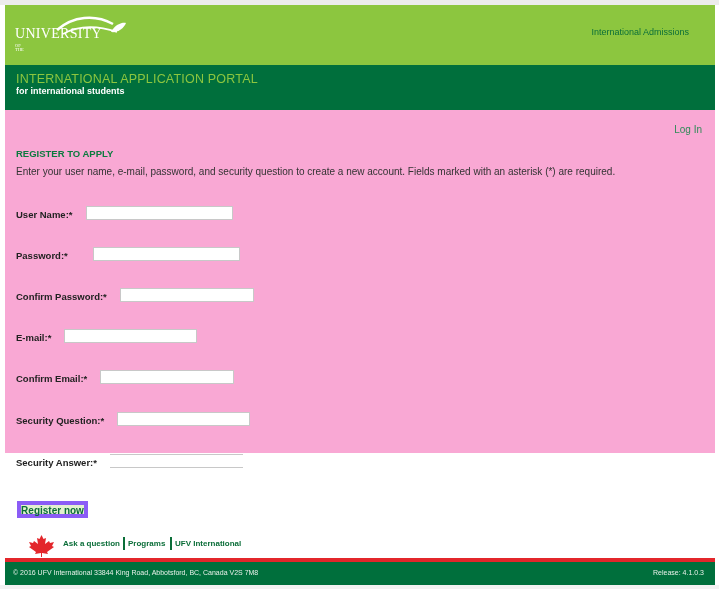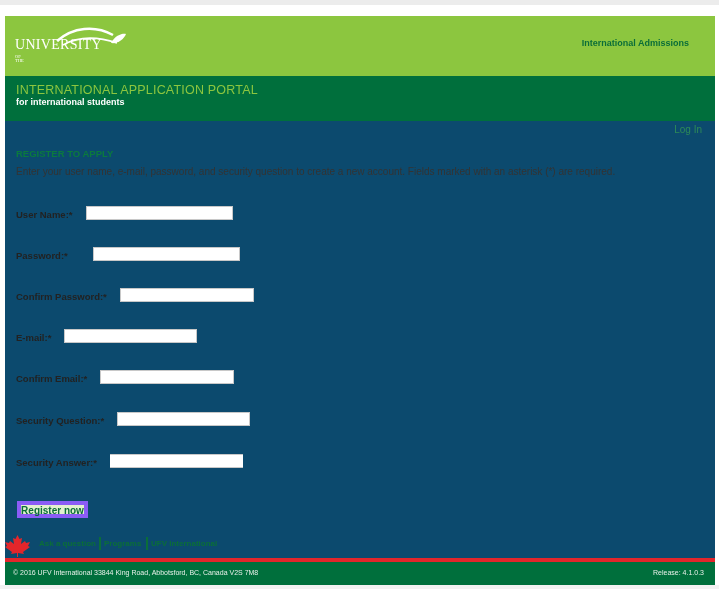--- a/index.html
+++ b/index.html
@@ -1,38 +1,38 @@
 <!DOCTYPE html>
 <html><head>
 <meta charset="utf-8">
 <style>
   * { box-sizing: border-box; margin: 0; padding: 0; }
   html, body { width: 719px; height: 589px; background: #ffffff; overflow: hidden; }
   body { font-family: "Liberation Sans", sans-serif; color: #222; position: relative; }
   .topbar { position: absolute; left: 0; top: 0; width: 719px; height: 5px; background: #ececec; }
-  .page { position: absolute; left: 5px; top: 16px; width: 710px; height: 548px; background: #0c4a6e; }
+  .page { position: absolute; left: 5px; top: 5px; width: 710px; height: 448px; background: #f9a8d4; }
   .hdr-light { position: absolute; left: 0; top: 0; width: 710px; height: 60px; background: #8cc63f; }
   .logo { position: absolute; left: 10px; top: 9px; width: 128px; height: 40px; }
   .logo .uni { position: absolute; left: 0; top: 12px; font-family: "Liberation Serif", serif; font-size: 14px; color: #fff; letter-spacing: 0.3px; }
   .logo .ofthe { position: absolute; left: 0; top: 30px; font-family: "Liberation Serif", serif; font-size: 4.5px; color: #fff; line-height: 4px; width: 14px; }
   .logo .fv { position: absolute; left: 15px; top: 24px; font-family: "Liberation Serif", serif; font-size: 14px; color: #fff; letter-spacing: 0.2px; }
   .logo svg { position: absolute; left: 40px; top: 0; }
-  .intl-adm { position: absolute; right: 26px; top: 22px; font-size: 9px; font-weight: bold; color: #0b6e39; text-decoration: none; text-align: right; }
+  .intl-adm { position: absolute; right: 26px; top: 22px; font-size: 9px; font-weight: normal; color: #0b6e39; text-decoration: none; text-align: right; }
   .hdr-dark { position: absolute; left: 0; top: 60px; width: 710px; height: 45px; background: #006f3c; }
   .portal-title { position: absolute; left: 11px; top: 7px; font-size: 12.5px; color: #8cc63f; letter-spacing: 0.2px; }
   .portal-sub { position: absolute; left: 11px; top: 21px; font-size: 9px; color: #ffffff; font-weight: bold; }
   .login { position: absolute; right: 17px; top: 124px; font-size: 10px; color: #2e8b57; text-decoration: none; }
   .reg-title { position: absolute; left: 16px; top: 148px; font-size: 9.5px; font-weight: bold; color: #0b7a3e; }
   .reg-desc { position: absolute; left: 16px; top: 166px; font-size: 10px; color: #333; }
   .frow { position: absolute; left: 16px; height: 16px; }
   .frow label { position: absolute; left: 0; top: 3px; font-size: 9.5px; font-weight: bold; color: #222; white-space: nowrap; }
   .frow input { position: absolute; top: 0; height: 14px; border: 1px solid #c8c8c8; background: #fff; font-size: 9px; }
   .frow input.answer { border: none; border-top: 1px solid #c8c8c8; border-bottom: 1px solid #c8c8c8; }
   .reg-btn { position: absolute; left: 17px; top: 501px; width: 71px; height: 17px; background: #e3f1cf; border: 4px solid #8b5cf6; color: #0b6e39; font-weight: bold; font-size: 10px; font-family: "Liberation Sans", sans-serif; cursor: pointer; }
-  .links { position: absolute; left: 4px; top: 535px; height: 20px; width: 300px; }
+  .links { position: absolute; left: 28px; top: 535px; height: 20px; width: 300px; }
   .maple { position: absolute; left: 0; top: 0; }
   .flink { position: absolute; top: 4px; font-size: 8px; font-weight: bold; color: #0b6e39; text-decoration: none; white-space: nowrap; }
   .fsep { position: absolute; top: 2px; width: 1.5px; height: 13px; background: #0b6e39; }
   .red-line { position: absolute; left: 5px; top: 558px; width: 710px; height: 4px; background: #e3262b; }
   .footer { position: absolute; left: 5px; top: 562px; width: 710px; height: 23px; background: #006f3c; }
   .copy { position: absolute; left: 8px; top: 7px; font-size: 7px; color: #e8f1ea; }
   .release { position: absolute; right: 11px; top: 7px; font-size: 7px; color: #e8f1ea; }
   .bottombar { position: absolute; left: 0; top: 585px; width: 719px; height: 4px; background: #f2f2f2; }
 </style>
 </head>

